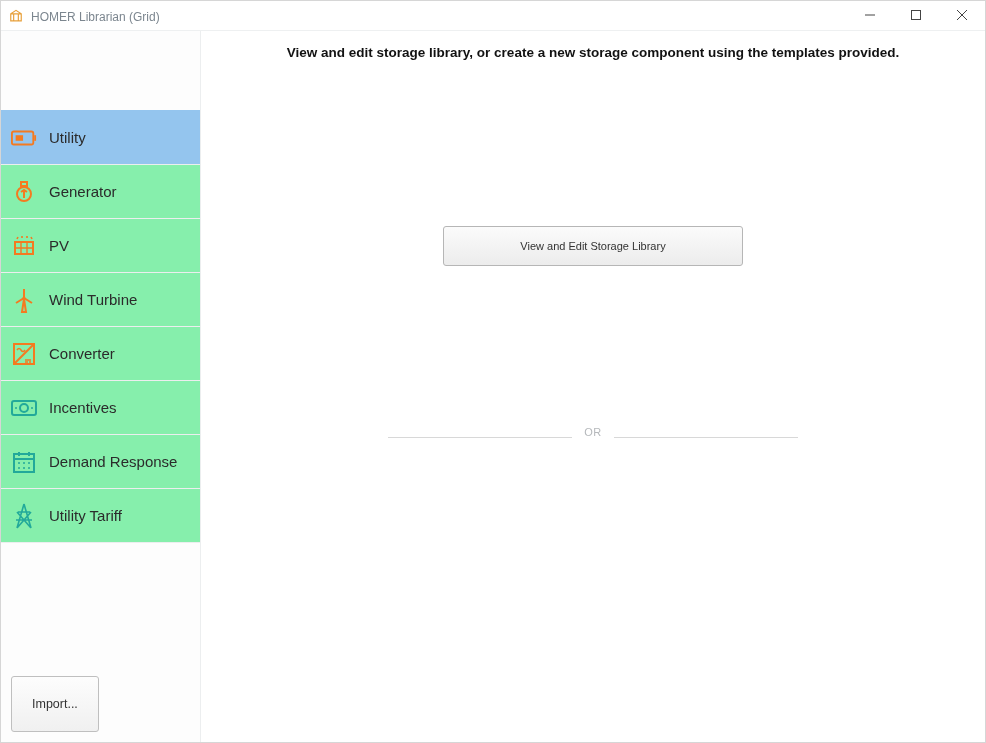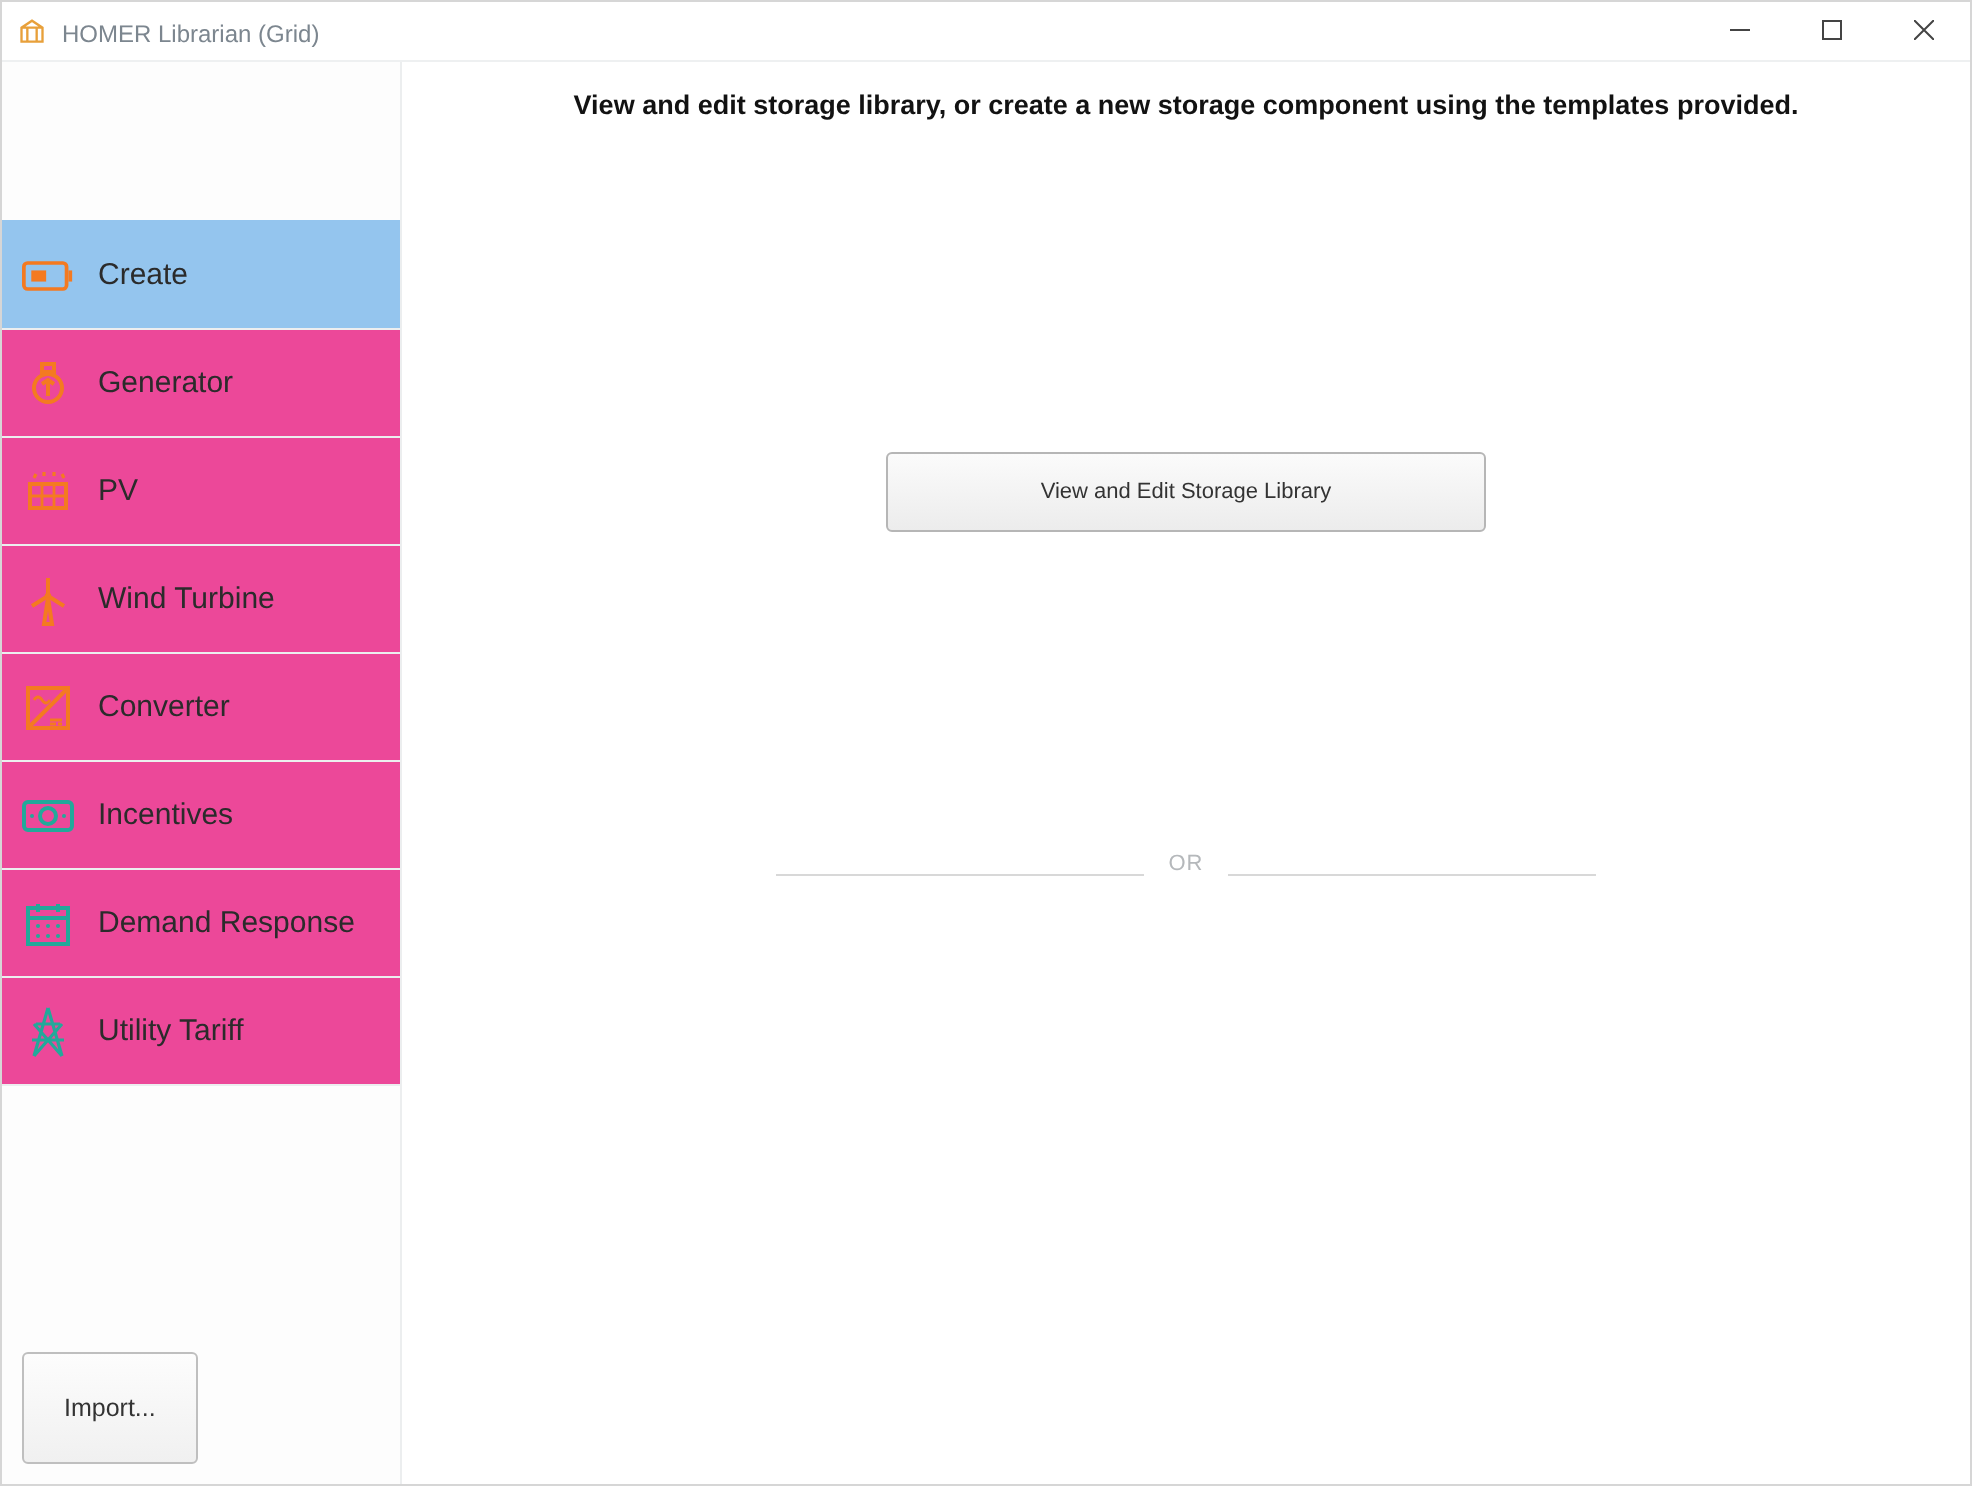--- a/index.html
+++ b/index.html
@@ -80,21 +80,21 @@
       height: 55px;
       display: flex;
       align-items: center;
       gap: 12px;
       padding: 0 10px;
       border-top: 1px solid #eceeef;
       border-bottom: 1px solid #eceeef;
       cursor: pointer;
       font-size: 15px;
       color: #2b2b2b;
-      background: #ec4899;
+      background: #86efac;
       margin-top: -1px;
     }
     .sidebar-item.active {
       background: #94c5ee;
       border-top-color: #94c5ee;
       border-bottom-color: #94c5ee;
     }
     .sidebar-item .icon-slot {
       width: 26px;
       height: 26px;
@@ -220,21 +220,21 @@
       <div class="sidebar-list">
 
         <div class="sidebar-item active">
           <span class="icon-slot">
             <svg width="26" height="18" viewBox="0 0 28 18">
               <rect x="1" y="2" width="23" height="14" rx="2" fill="none" stroke="#f47a20" stroke-width="2"></rect>
               <rect x="25" y="6" width="2" height="6" fill="#f47a20"></rect>
               <rect x="5" y="6" width="8" height="6" fill="#f47a20"></rect>
             </svg>
           </span>
-          <span>Create</span>
+          <span>Utility</span>
         </div>
 
         <div class="sidebar-item">
           <span class="icon-slot">
             <svg width="24" height="24" viewBox="0 0 24 24">
               <circle cx="12" cy="14" r="7" fill="none" stroke="#f47a20" stroke-width="2"></circle>
               <path d="M12 10 v8 M9 12 l3 -2 l3 2" fill="none" stroke="#f47a20" stroke-width="2"></path>
               <rect x="9" y="2" width="6" height="4" fill="none" stroke="#f47a20" stroke-width="2"></rect>
             </svg>
           </span>

